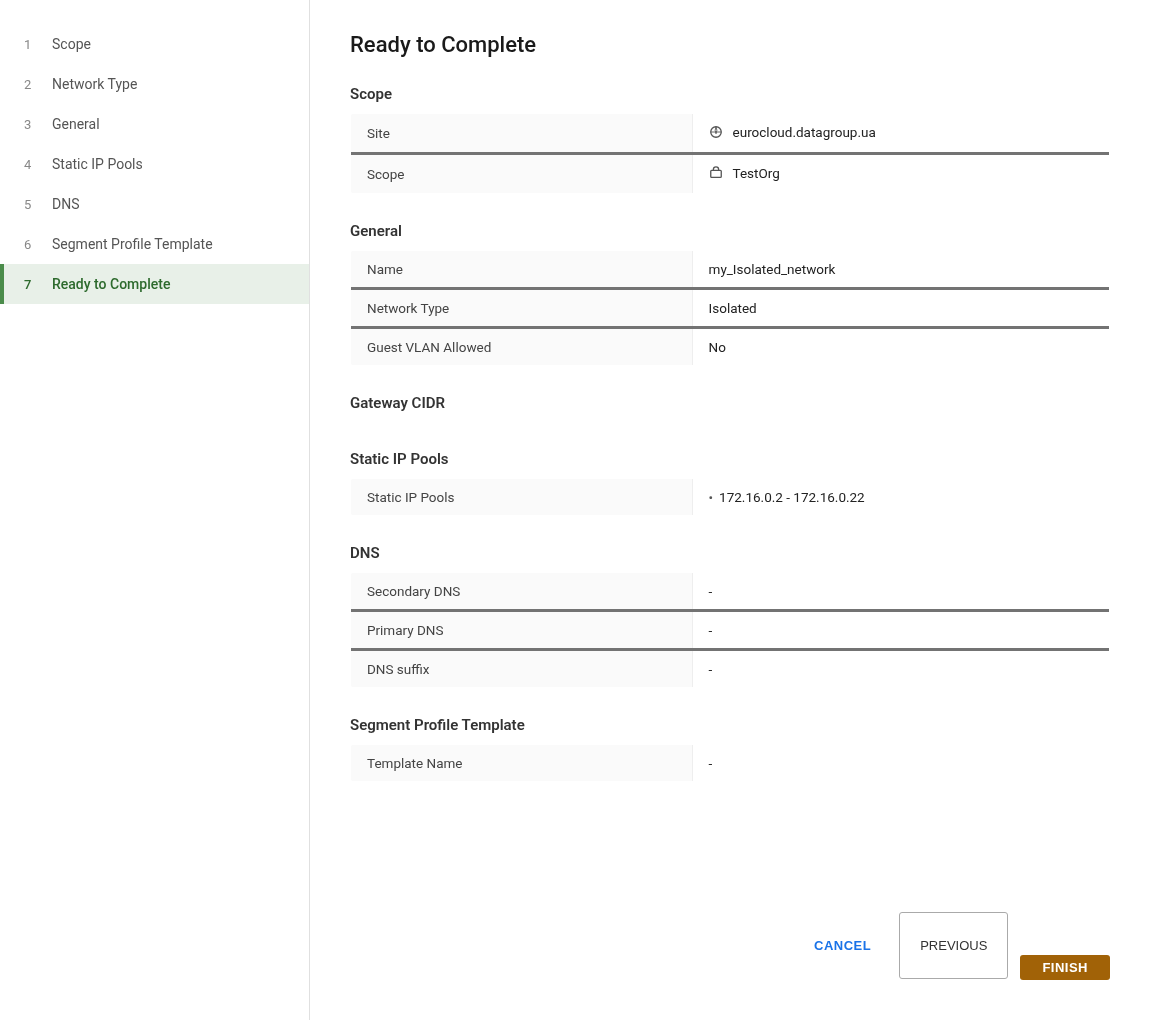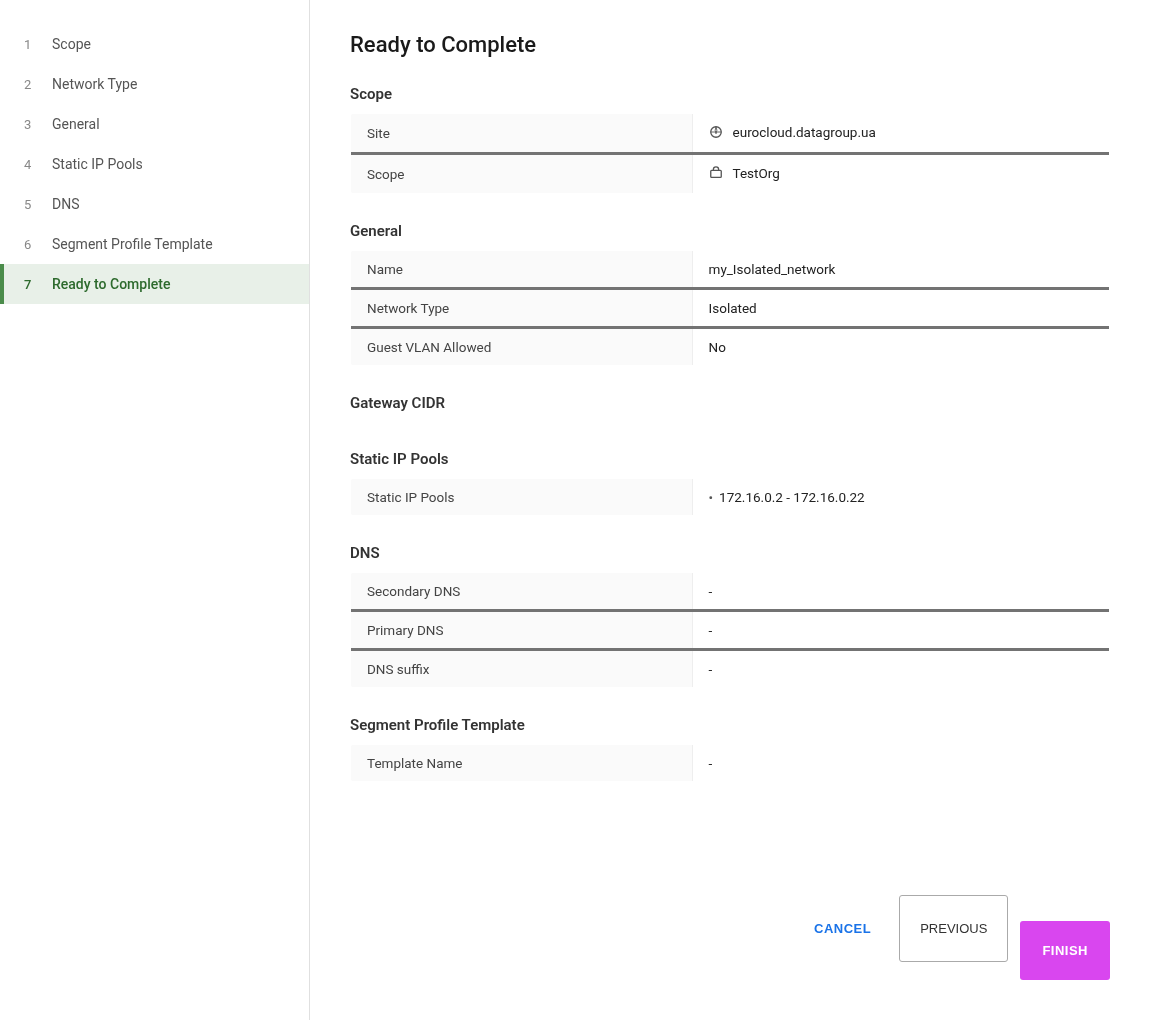--- a/index.html
+++ b/index.html
@@ -161,27 +161,27 @@
       background: transparent;
       border: 1px solid #aaa;
       color: #333;
       font-size: 13px;
       font-weight: 500;
       cursor: pointer;
       padding: 25px 20px;
       border-radius: 3px;
     }
     .btn-finish {
-      background: #d946ef;
+      background: #a16207;
       border: none;
       color: #fff;
       font-size: 13px;
       font-weight: 600;
       cursor: pointer;
-      padding: 22px 22px;
+      padding: 5px 22px;
       border-radius: 3px;
       letter-spacing: 0.5px;
       margin-top: 44px;
     }
 
     
     .site-icon {
       display: inline-block;
       width: 14px;
       height: 14px;

